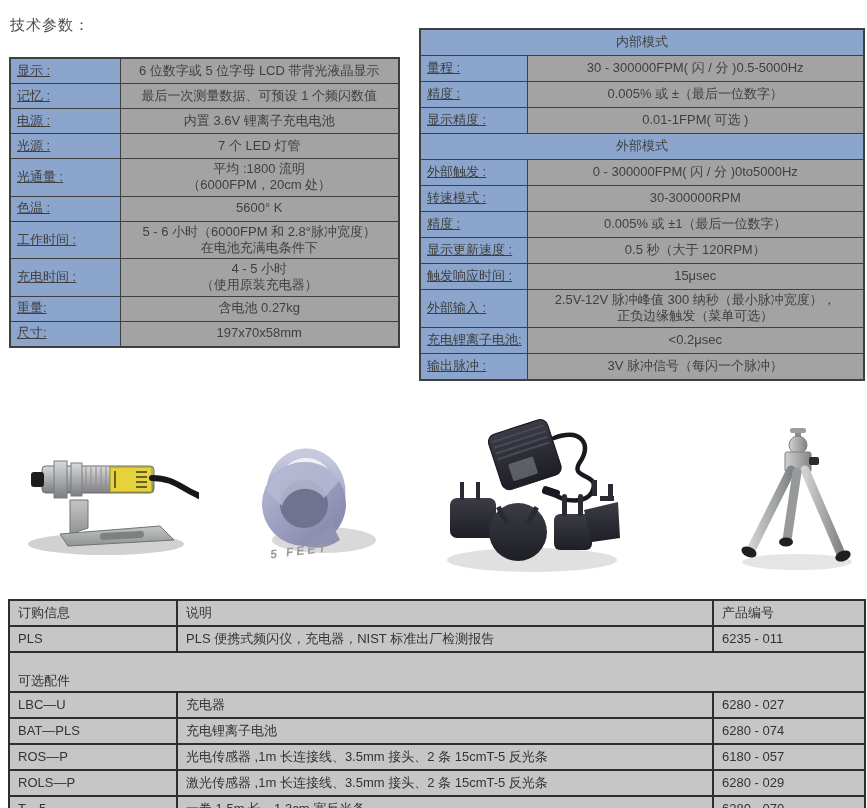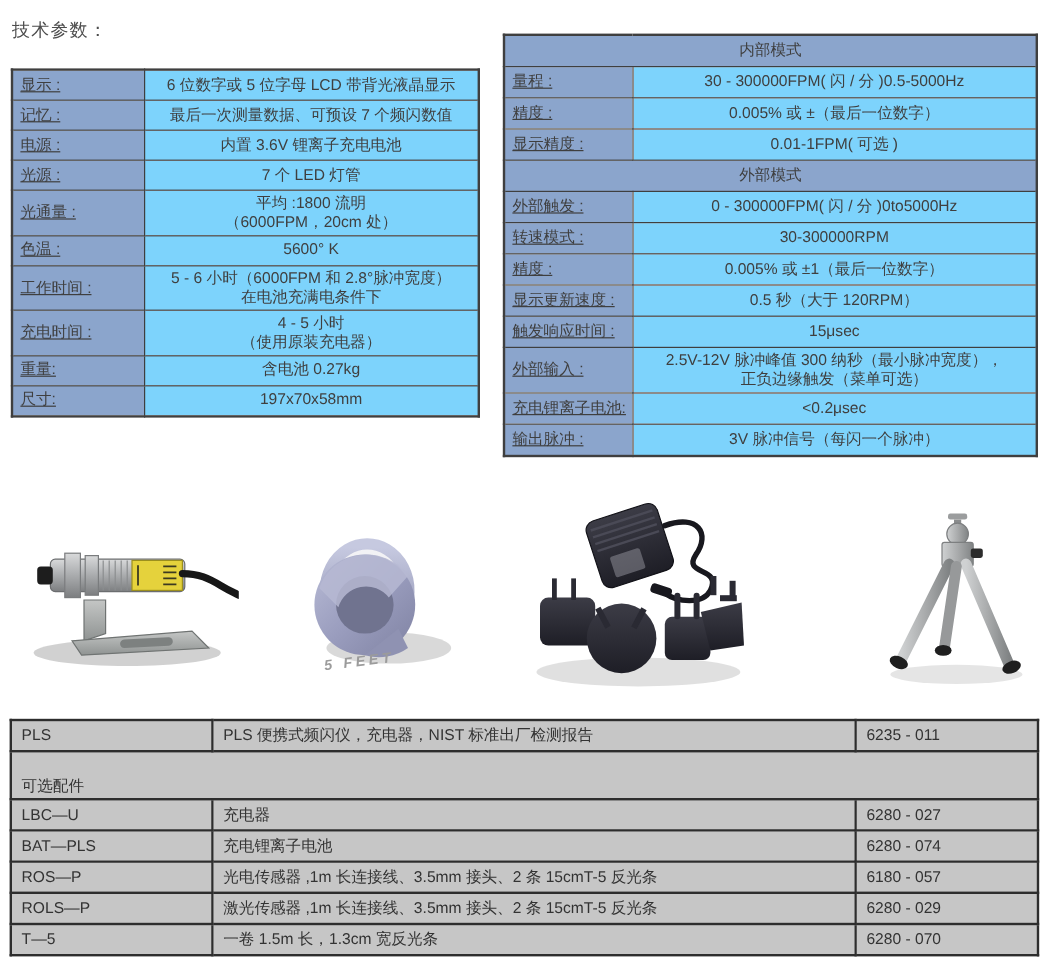--- a/index.html
+++ b/index.html
@@ -10,21 +10,21 @@
   }
   .page-title { position:absolute; left:10px; top:16px; font-size:15px; color:#4d4d4d; letter-spacing:1px; }
 
   
   table.spec { border-collapse:collapse; table-layout:fixed; border:2px solid #3f3f3f; }
   table.spec td {
     border:1px solid #3f3f3f; font-size:13px; color:#3f3f3f;
     padding:2px 4px; line-height:1.25; overflow:hidden;
   }
   table.spec td.lbl { background:#8BA5CC; text-align:left; padding-left:6px;text-decoration:underline; }
-  table.spec td.val { text-align:center; background:#7dd3fc; white-space:pre-line; }
+  table.spec td.val { text-align:center; background:#a3a3a3; white-space:pre-line; }
   table.spec td.hdr { background:#8BA5CC; text-align:center; }
 
   .spec-left  { position:absolute; left:9px;  top:57px; width:391px; }
   .spec-left  td { height:20px; }
   .spec-left  col.c1 { width:110px; }
   .spec-right { position:absolute; left:419px; top:28px; width:446px;border-radius:24px; }
   .spec-right td { height:21px; }
   .spec-right col.c1 { width:107px; }
 
   
@@ -59,21 +59,21 @@
         <col class="c1">
         <col>
       </colgroup>
     <tbody>
       <tr>
           <td class="lbl">显示 :</td>
           <td class="val">6 位数字或 5 位字母 LCD 带背光液晶显示</td>
         </tr>
       <tr>
           <td class="lbl">记忆 :</td>
-          <td class="val">最后一次测量数据、可预设 7 个频闪数值</td>
+          <td class="val">最后一次测量数据、可预设 1 个频闪数值</td>
         </tr>
       <tr>
           <td class="lbl">电源 :</td>
           <td class="val">内置 3.6V 锂离子充电电池</td>
         </tr>
       <tr>
           <td class="lbl">光源 :</td>
           <td class="val">7 个 LED 灯管</td>
         </tr>
       <tr>
@@ -294,20 +294,25 @@
   </svg>
 
   <table class="order">
     <colgroup>
         <col class="c1">
         <col class="c2">
         <col class="c3">
       </colgroup>
     <tbody>
       <tr>
+        <td>订购信息</td>
+        <td>说明</td>
+        <td>产品编号</td>
+      </tr>
+      <tr>
         <td>PLS</td>
         <td>PLS 便携式频闪仪，充电器，NIST 标准出厂检测报告</td>
         <td>6235 - 011</td>
       </tr>
       <tr>
         <td class="acc" colspan="3">可选配件</td>
       </tr>
       <tr>
         <td>LBC—U</td>
         <td>充电器</td>

